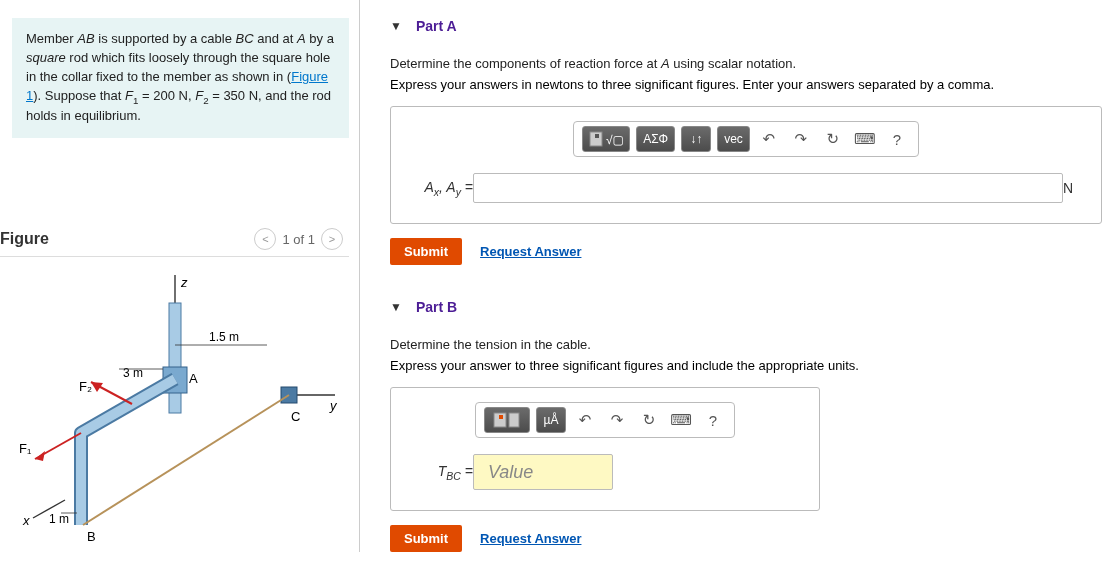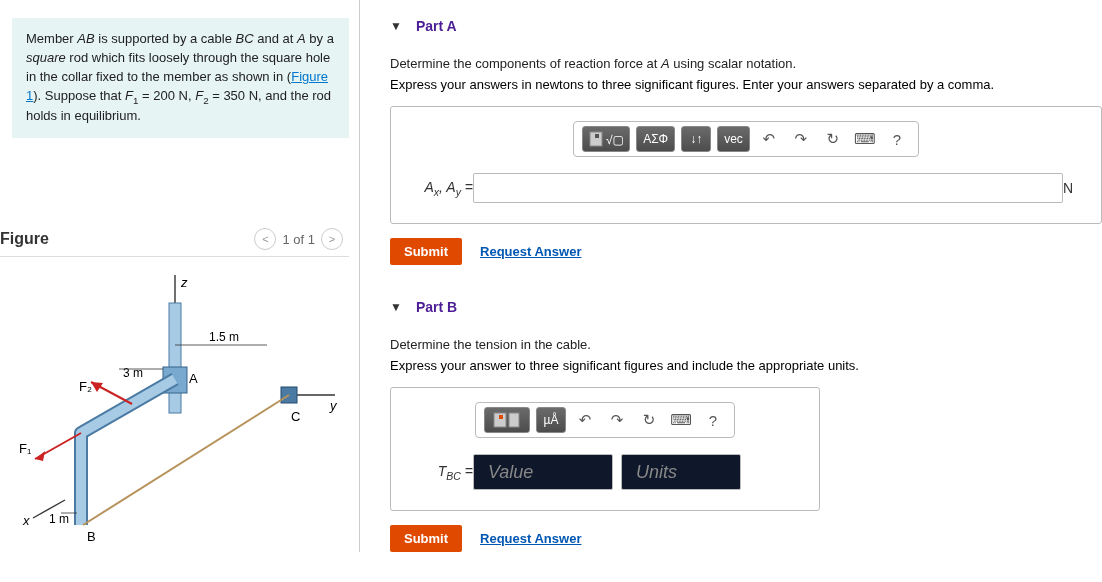--- a/index.html
+++ b/index.html
@@ -69,21 +69,21 @@
   .eq-label { font-style: italic; font-size: 14px; min-width: 64px; text-align: right; }
   .eq-input {
     flex: 1; height: 30px; border: 1px solid #bbb; border-radius: 2px;
     padding: 2px 6px; font-size: 14px;
   }
   .eq-unit { font-size: 14px; min-width: 20px; }
   .value-box, .units-box {
     height: 36px; border: 1px solid #bbb; border-radius: 2px;
     display: inline-flex; align-items: center; padding: 0 14px;
     font-style: italic; color: #888; font-size: 18px; cursor: text;
-    background:#0f172a;
+    background:#fef9c3;
   }
   .value-box { width: 140px; }
   .units-box { width: 120px; margin-left: 8px; }
   .submit-row { display: flex; align-items: center; gap: 18px; margin-top: 4px; }
   .submit-btn {
     background: #e04a00; color: #fff; border: none; border-radius: 2px;
     padding: 6px 14px; font-weight: bold; font-size: 13px; cursor: pointer; text-align: center;
   }
   .req-link { color: #0056b3; font-weight: bold; text-decoration: underline; font-size: 13px; cursor: pointer; }
   sub { font-size: 75%; }
@@ -213,21 +213,20 @@
           <span class="tb-plain">↶</span>
           <span class="tb-plain">↷</span>
           <span class="tb-plain">↻</span>
           <span class="tb-plain">⌨</span>
           <span class="tb-plain">?</span>
         </div>
       </div>
       <div class="eq-row">
         <span class="eq-label"><i>T<sub>BC</sub></i> =</span>
         <span class="value-box">Value</span>
-        <span class="units-box">Units</span>
       </div>
     </div>
     <div class="submit-row">
       <button class="submit-btn">Submit</button>
       <span class="req-link">Request Answer</span>
     </div>
   </div>
 </div>
 
 </body></html>

